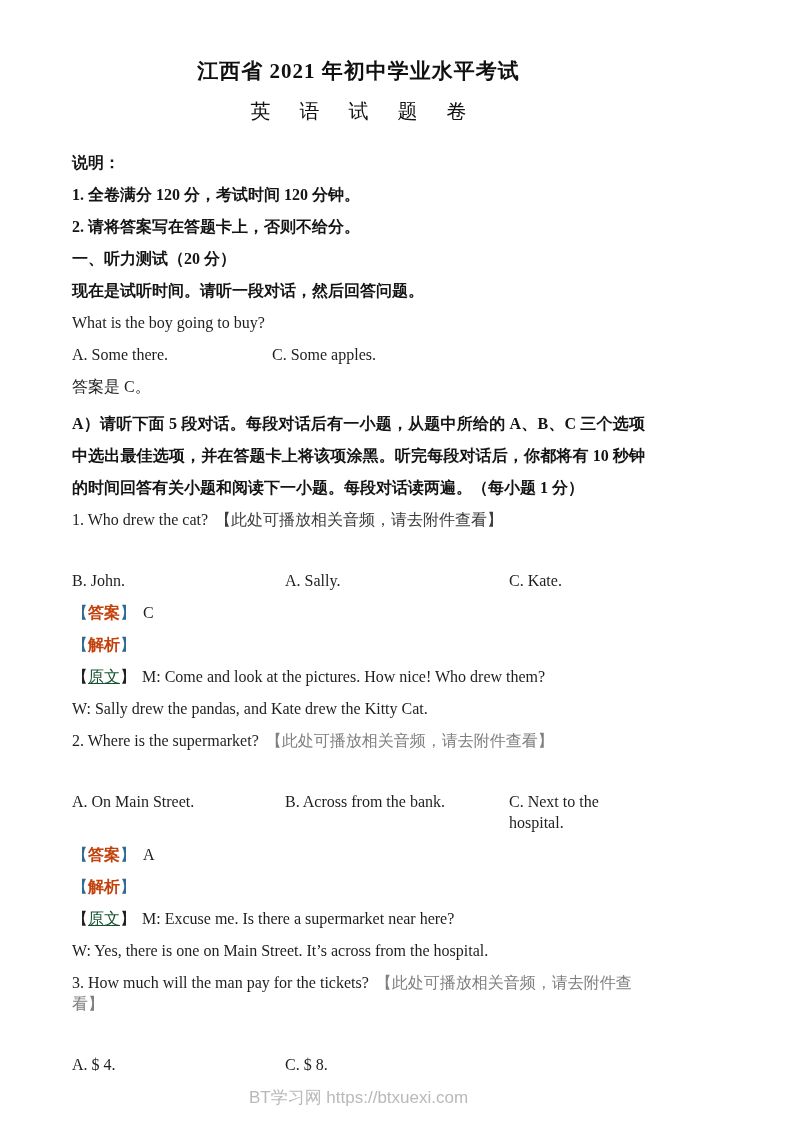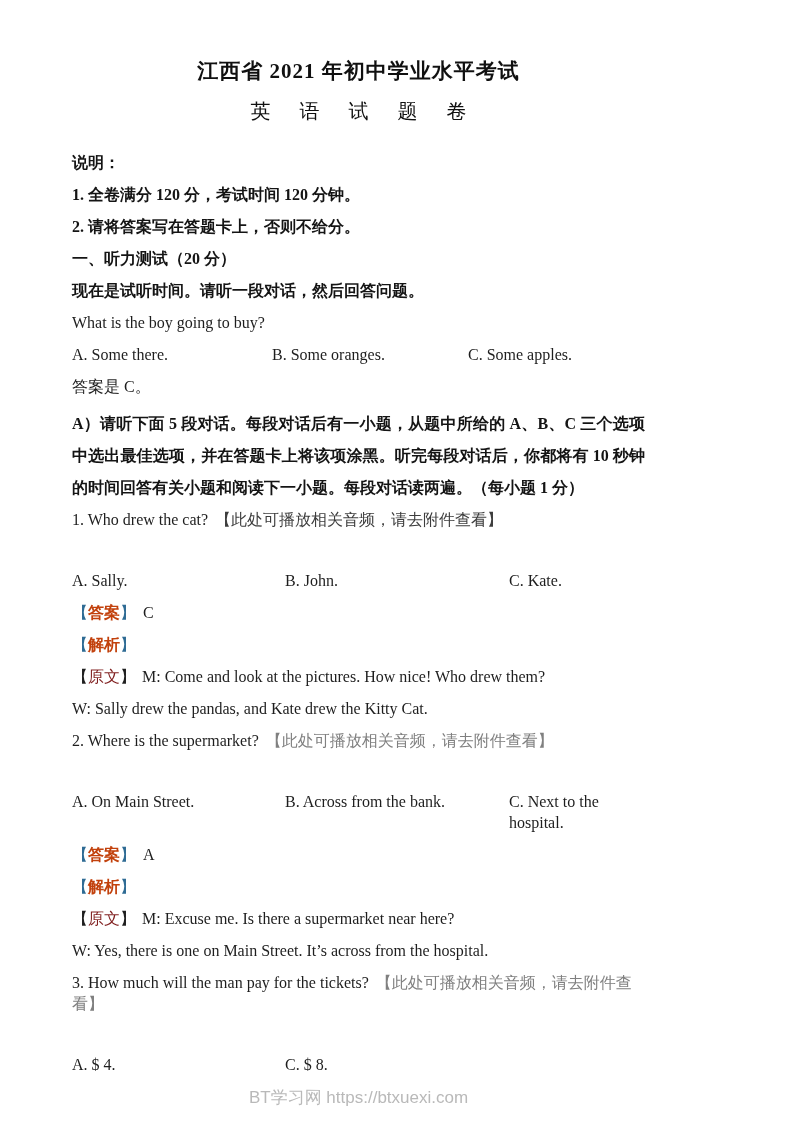--- a/index.html
+++ b/index.html
@@ -26,21 +26,21 @@
     display: grid; grid-template-columns: 213px 224px 1fr;
     margin: 0 0 11px; font-size: 16px; line-height: 21px;
   }
   .opts.sample-cols { grid-template-columns: 200px 196px 1fr; }
   .q { margin-bottom: 40px; }
   .audio-note { color: #808080; margin-left: 7px; }
   .audio-note.dark { color: #3d3d3d; }
   .lbl .bk { color: #2e6b94; }
   .lbl .tx { color: #c2410c; font-weight: bold; }
   .lbl-dark .bk { color: #1f1f1f; }
-  .lbl-dark .tx { color: #7f1d1d; }
+  .lbl-dark .tx { color: #14532d; text-decoration: underline; }
   .answer-value { margin-left: 7px; }
   .orig-text { margin-left: 6px; }
   .watermark {
     text-align: center;
     font-family: "Liberation Sans", "DejaVu Sans", sans-serif;
     font-size: 17px; color: #b9b9b9;
   }
 </style>
 </head>
 <body>
@@ -53,33 +53,32 @@
   <p class="bold">说明：</p>
   <p class="bold">1. 全卷满分 120 分，考试时间 120 分钟。</p>
   <p class="bold">2. 请将答案写在答题卡上，否则不给分。</p>
 
   <p class="bold">一、听力测试（20 分）</p>
   <p class="bold">现在是试听时间。请听一段对话，然后回答问题。</p>
   <p>What is the boy going to buy?</p>
 
   <div class="opts sample-cols">
     <span>A. Some there.</span>
-    <span>B. Some oranges.</span>
     <span>C. Some apples.</span>
   </div>
 
   <p>答案是 C。</p>
 
   <p class="bold partA">A）请听下面 5 段对话。每段对话后有一小题，从题中所给的 A、B、C 三个选项中选出最佳选项，并在答题卡上将该项涂黑。听完每段对话后，你都将有 10 秒钟的时间回答有关小题和阅读下一小题。每段对话读两遍。（每小题 1 分）</p>
 
   <p class="q"><span>1. Who drew the cat?</span><span class="audio-note dark">【此处可播放相关音频，请去附件查看】</span></p>
 
   <div class="opts">
+    <span>B. John.</span>
     <span>A. Sally.</span>
-    <span>B. John.</span>
     <span>C. Kate.</span>
   </div>
 
   <p><span class="lbl"><span class="bk">【</span><span class="tx">答案</span><span class="bk">】</span></span><span class="answer-value">C</span></p>
 
   <p><span class="lbl"><span class="bk">【</span><span class="tx">解析</span><span class="bk">】</span></span></p>
 
   <p><span class="lbl-dark"><span class="bk">【</span><span class="tx">原文</span><span class="bk">】</span></span><span class="orig-text">M: Come and look at the pictures. How nice! Who drew them?</span></p>
 
   <p>W: Sally drew the pandas, and Kate drew the Kitty Cat.</p>

